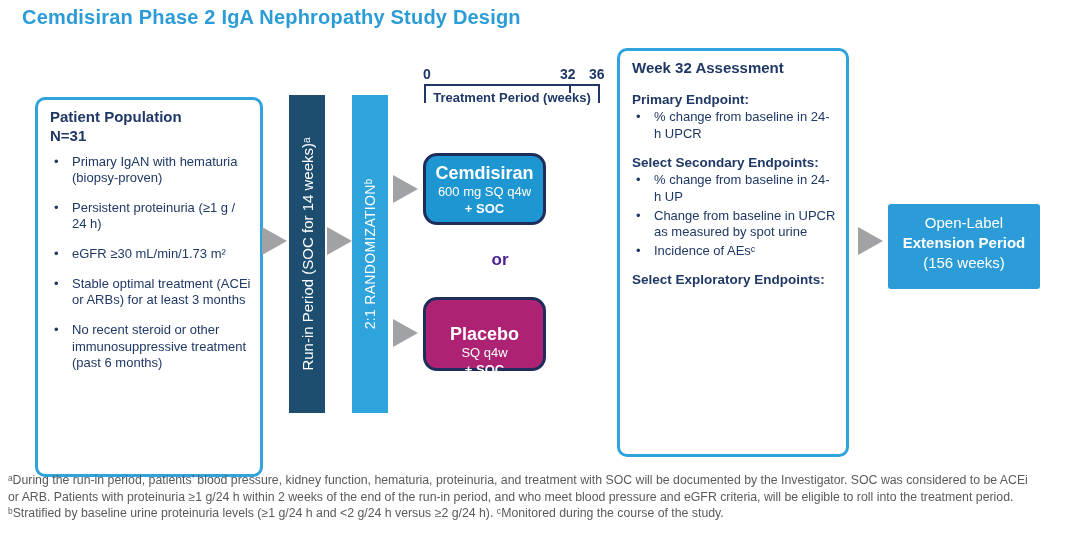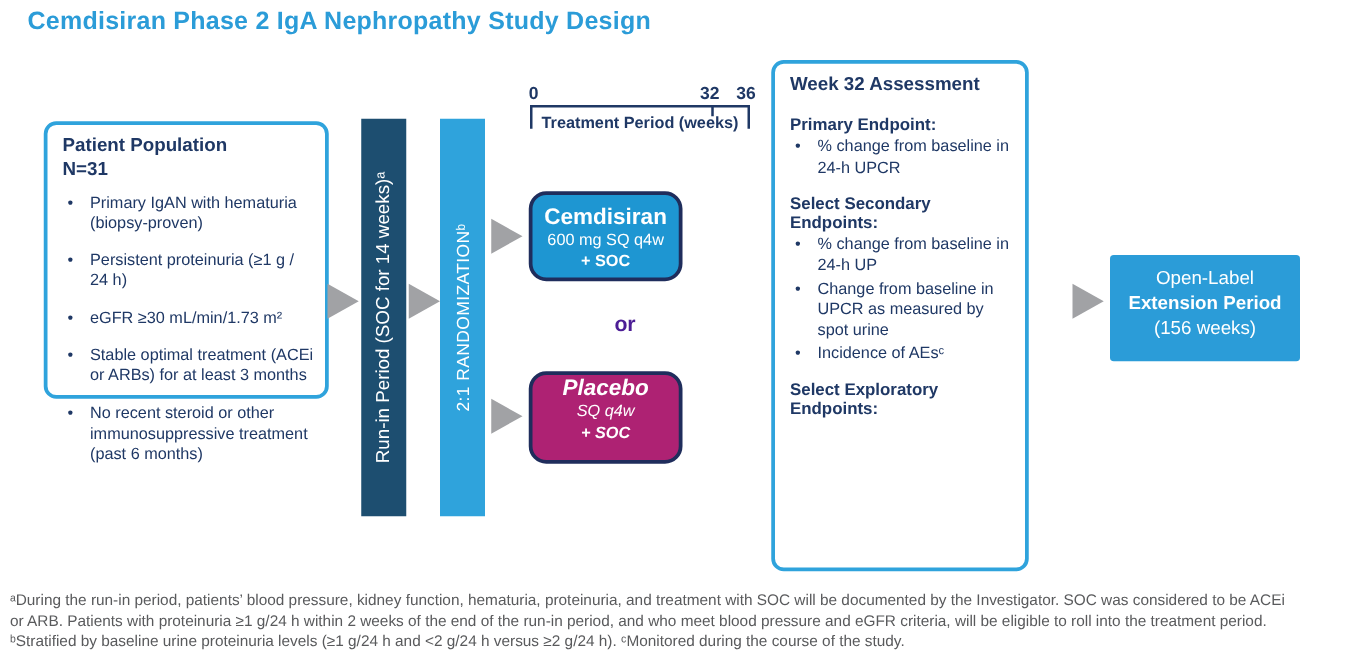--- a/index.html
+++ b/index.html
@@ -4,21 +4,21 @@
 <style>
   html,body { margin:0; padding:0; background:#ffffff; }
   body { font-family: "Liberation Sans", "DejaVu Sans", sans-serif; }
   #canvas { position:relative; width:1080px; height:534px; background:#ffffff; overflow:hidden; }
   .abs { position:absolute; }
 
   .page-title { left:22px; top:6px; font-size:20px; font-weight:bold; color:#2B9CD8; letter-spacing:0.2px; }
 
   
   .outline-box { background:#ffffff; border:3px solid #2FA3DC; border-radius:10px; box-sizing:border-box; color:#1F3865; }
-  .pp-box { left:35px; top:97px; width:228px; height:222px; padding:8px 8px 6px 12px; }
+  .pp-box { left:35px; top:97px; width:228px; height:380px; padding:8px 8px 6px 12px; }
   .pp-header { font-size:15px; font-weight:bold; line-height:1.25; margin-bottom:8px; }
   .pp-box ul, .wk-box ul { list-style:none; margin:0; padding:0; }
   .bullet-li { position:relative; padding-left:22px; font-size:13px; line-height:1.28; }
   .bullet-li::before { content:"•"; position:absolute; left:4px; top:0; }
   .pp-box .bullet-li { margin-bottom:13px; }
 
   
   .vbar { width:36px; height:318px; top:95px; }
   .vbar-label { position:absolute; left:50%; top:50%; transform:translate(-50%,-50%) rotate(-90deg); white-space:nowrap; color:#ffffff; }
   .runin-bar { left:289px; background:#1D4E70; }
@@ -31,28 +31,28 @@
 
   
   .tl-num { font-size:14px; font-weight:bold; color:#1F3865; }
   .tl-bracket { left:424px; top:84px; width:176px; height:19px; border-top:2px solid #1F3865; border-left:2px solid #1F3865; border-right:2px solid #1F3865; box-sizing:border-box; }
   .tl-tick32 { left:569px; top:84px; width:2px; height:9px; background:#1F3865; }
   .tl-label { left:424px; top:90px; width:176px; text-align:center; font-size:13px; font-weight:bold; color:#1F3865; }
 
   
   .arm-box { width:123px; box-sizing:border-box; border:3px solid #1F2D5C; border-radius:14px; color:#ffffff; text-align:center; }
   .cem-box { left:423px; top:153px; height:72px; background:#1E96D2; padding-top:7px; }
-  .pla-box { left:423px; top:297px; height:74px; background:#AE2273; padding-top:0;font-style:italic; }
+  .pla-box { left:423px; top:297px; height:74px; background:#AE2273; padding-top:24px; }
   .arm-title { font-size:18px; font-weight:bold; line-height:1.15; }
   .arm-sub { font-size:13px; line-height:1.3; }
   .arm-soc { font-size:13px; font-weight:bold; line-height:1.3; }
   .or-label { left:423px; top:250px; width:154px; text-align:center; font-size:17px; font-weight:bold; color:#4c1d95; }
 
   
-  .wk-box { left:617px; top:48px; width:206px; height:409px; padding:8px 10px 6px 12px; }
+  .wk-box { left:617px; top:48px; width:232px; height:409px; padding:8px 10px 6px 12px; }
   .wk-header { font-size:15px; font-weight:bold; margin-bottom:16px; }
   .wk-section-heading { font-size:13.5px; font-weight:bold; margin:0 0 2px 0; }
   .wk-section { margin-bottom:13px; }
   .wk-box .bullet-li { margin-bottom:2px; }
 
   
   .ol-box { left:888px; top:204px; width:152px; height:85px; background:#2B9CD8; border-radius:3px; color:#ffffff; text-align:center; box-sizing:border-box; padding-top:9px; font-size:15px; line-height:1.33; }
   .ol-bold { font-weight:bold; }
 
   

